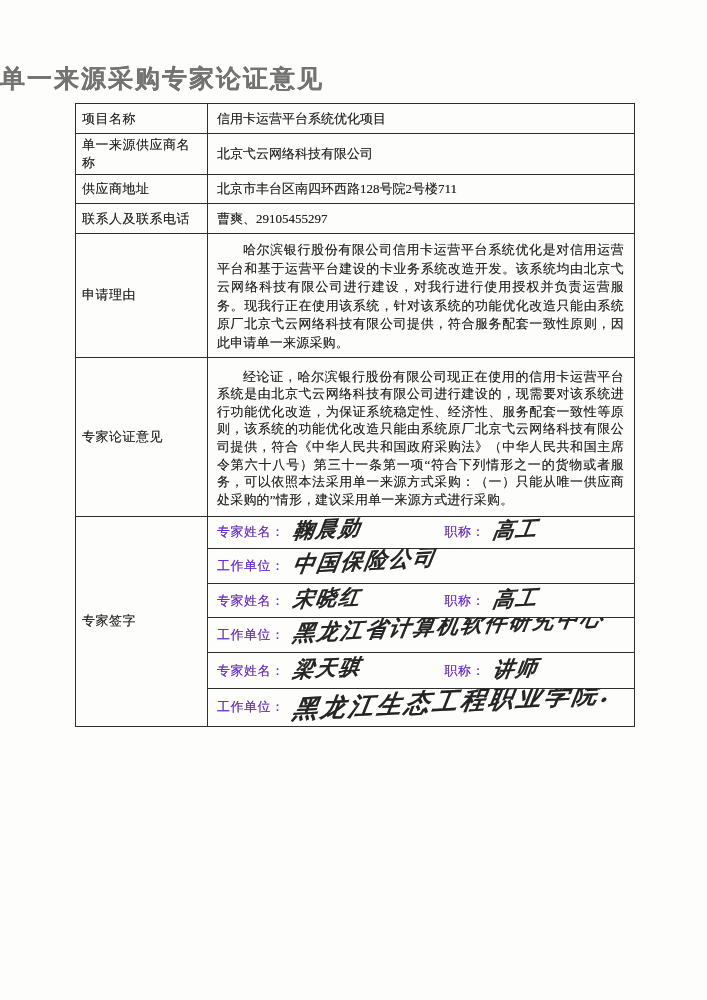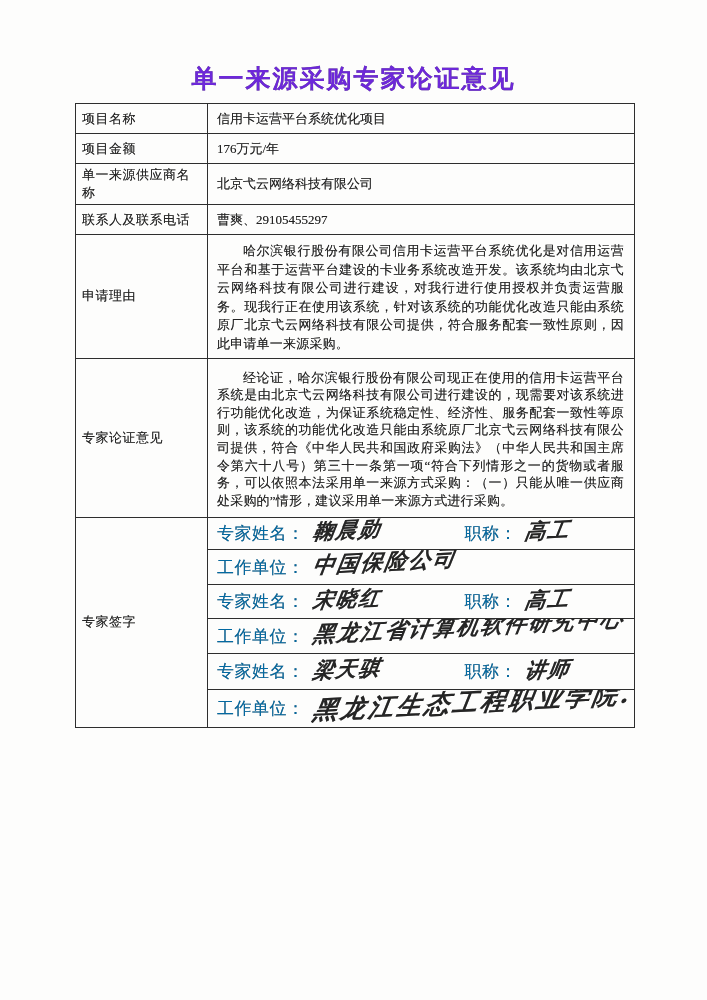--- a/index.html
+++ b/index.html
@@ -12,25 +12,25 @@
     height: 1000px;
     background: #fdfdfc;
     overflow: hidden;
   }
 
   .doc-title {
     position: absolute;
     top: 62px;
     left: 0;
     width: 100%;
-    text-align: center;
+    text-align: left;
     font-size: 25px;
     font-weight: bold;
     letter-spacing: 2px;
-    color: #6d28d9;
+    color: #737373;
     text-shadow: 0 0 0.5px rgba(0,0,0,0.55);
   }
 
   table.doc-table {
     position: absolute;
     left: 75px;
     top: 103px;
     width: 560px;
     border-collapse: collapse;
     table-layout: fixed;
@@ -72,22 +72,22 @@
   table.sig-table td {
     border-top: 1.6px solid #2e2e2e;
     padding: 0 6px 0 9px;
     vertical-align: middle;
     overflow: hidden;
   }
   table.sig-table tr:first-child td { border-top: none; }
 
   .sig-line { display: flex; align-items: center; white-space: nowrap; }
   .plabel {
-    font-size: 17px;
-    color: #0369a1;
+    font-size: 13px;
+    color: #6d28d9;
     letter-spacing: 0.5px;
     flex: 0 0 auto;
     text-shadow: 0 0 0.4px rgba(0,0,0,0.45);
   }
   .hw {
     font-family: "DejaVu Serif", cursive;
     font-style: italic;
     font-weight: 600;
     font-size: 21px;
     color: #131313;
@@ -110,26 +110,26 @@
 
   <div class="doc-title">单一来源采购专家论证意见</div>
 
   <table class="doc-table">
     <tbody>
       <tr style="height:30px">
         <td class="label-cell">项目名称</td>
         <td class="value-cell">信用卡运营平台系统优化项目</td>
       </tr>
       <tr style="height:30px">
-        <td class="label-cell">项目金额</td>
-        <td class="value-cell">176万元/年</td>
-      </tr>
-      <tr style="height:30px">
         <td class="label-cell">单一来源供应商名称</td>
         <td class="value-cell">北京弋云网络科技有限公司</td>
+      </tr>
+      <tr style="height:29px">
+        <td class="label-cell">供应商地址</td>
+        <td class="value-cell">北京市丰台区南四环西路128号院2号楼711</td>
       </tr>
       <tr style="height:30px">
         <td class="label-cell">联系人及联系电话</td>
         <td class="value-cell">曹爽、29105455297</td>
       </tr>
       <tr style="height:114px">
         <td class="label-cell">申请理由</td>
         <td class="value-cell para-cell">
           <div class="para">哈尔滨银行股份有限公司信用卡运营平台系统优化是对信用运营平台和基于运营平台建设的卡业务系统改造开发。该系统均由北京弋云网络科技有限公司进行建设，对我行进行使用授权并负责运营服务。现我行正在使用该系统，针对该系统的功能优化改造只能由系统原厂北京弋云网络科技有限公司提供，符合服务配套一致性原则，因此申请单一来源采购。</div>
         </td>

